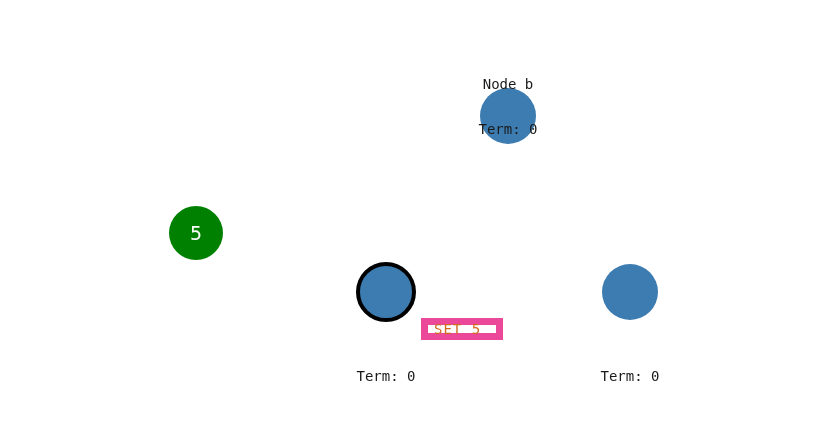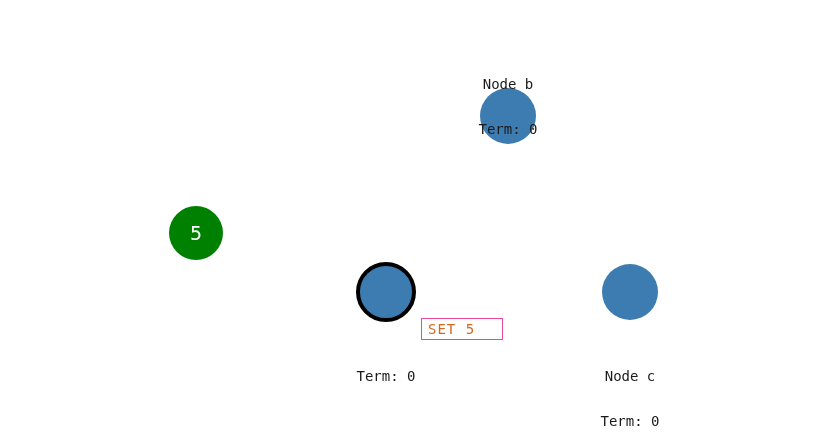--- a/index.html
+++ b/index.html
@@ -60,21 +60,21 @@
     font-family: "DejaVu Sans", "Liberation Sans", sans-serif;
     font-size: 19px;
     color: #ffffff;
     line-height: 1;
   }
 
   
   .command-box {
     position: absolute;
     box-sizing: border-box;
-    border: 1px solid #ec4899;
+    border: 7px solid #ec4899;
     background: #ffffff;
     display: flex;
     align-items: center;
   }
   .command-box-text {
     font-family: "DejaVu Sans Mono", "Liberation Mono", monospace;
     font-size: 14px;
     color: #d2691e;
     white-space: pre;
     padding-left: 6px;
@@ -92,21 +92,20 @@
     <span class="lbl-line">Term: 0</span>
   </div>
 
   <div class="node node-selected" style="left:356px; top:262px; width:60px; height:60px;"></div>
   <div class="node-label" style="left:327px; top:339px; width:118px;">
     <span class="lbl-line">Term: 0</span>
   </div>
 
   <div class="node node-plain" style="left:602px; top:264px; width:56px; height:56px;"></div>
   <div class="node-label" style="left:571px; top:339px; width:118px;">
-    <span class="lbl-line">Node c</span>
     <span class="lbl-line">Term: 0</span>
   </div>
 
   <div class="message-token" style="left:169px; top:206px; width:54px; height:54px;">
     <span class="message-token-value">5</span>
   </div>
 
   <div class="command-box" style="left:421px; top:318px; width:82px; height:22px;">
     <span class="command-box-text">SET 5</span>
   </div>

